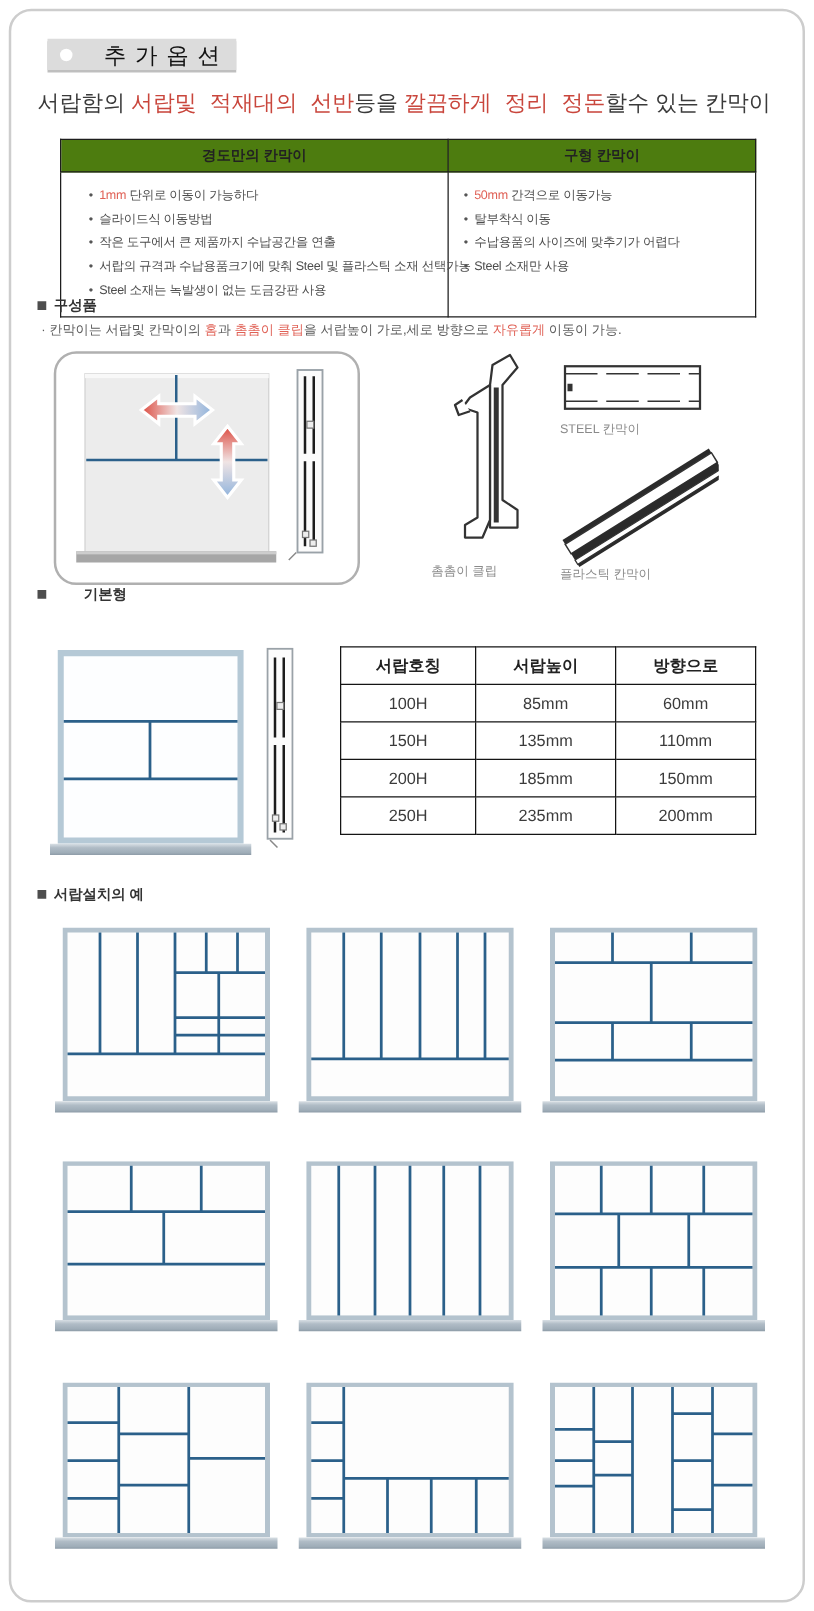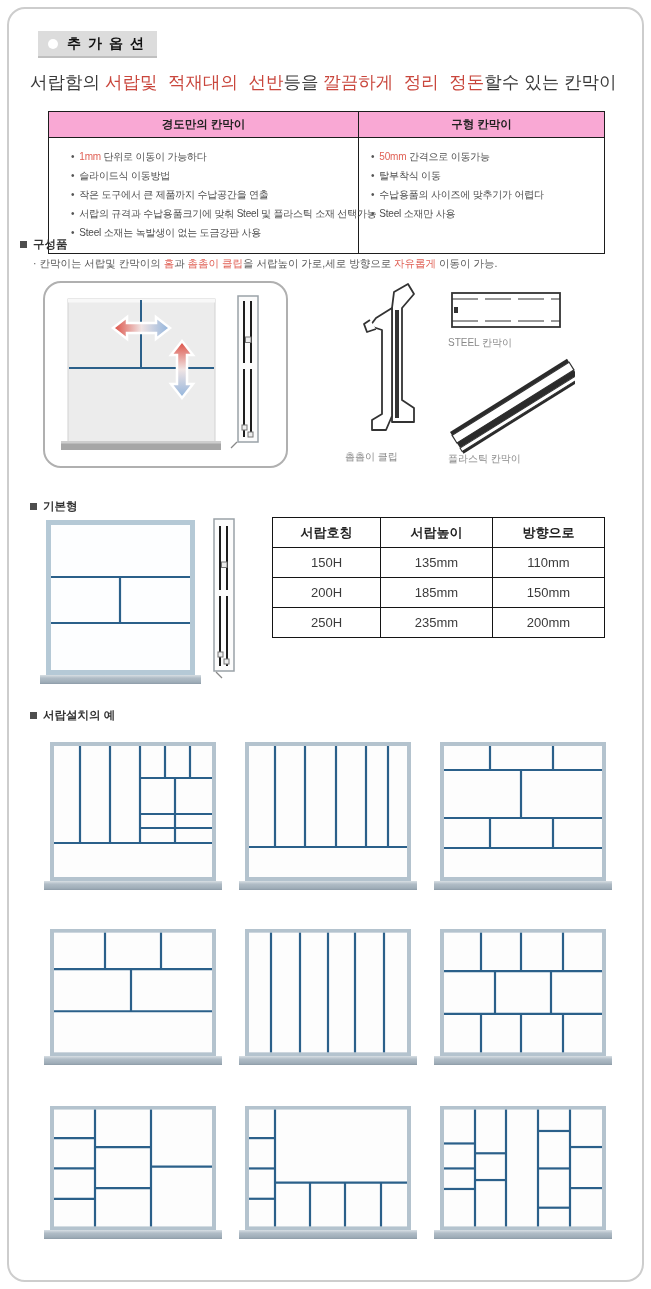--- a/index.html
+++ b/index.html
@@ -6,29 +6,29 @@
   #page {
     position:relative; width:651px; height:1289px; background:#fff;
     font-family:"Liberation Sans","DejaVu Sans",sans-serif; color:#3c3c3c; overflow:hidden;
   }
   .page-border { position:absolute; inset:7px; border:2px solid #cdcdcd; border-radius:18px; pointer-events:none; }
 
   
   .badge { position:absolute; left:38px; top:31px; height:25px; background:#dcdcdc;
            display:flex; align-items:center; padding:0 6px 0 10px; box-shadow:0 2px 0 #bfbfbf; }
   .badge-dot { width:10px; height:10px; border-radius:50%; background:#fff; margin-right:9px; flex:none; }
-  .badge-label { font-size:14px; font-weight:bold; letter-spacing:7px; color:#111; }
+  .badge-label { font-size:18px; font-weight:normal; letter-spacing:7px; color:#111;margin-left:16px; }
 
   .title { position:absolute; left:30px; top:70px; font-size:17.5px; color:#3a3a3a; white-space:nowrap; }
   .title .red { color:var(--red,#d7483d);font-family:Liberation Mono, monospace; }
 
   
   table.cmp { position:absolute; left:48px; top:111px; width:556px; border-collapse:collapse; table-layout:fixed; }
   table.cmp th, table.cmp td { border:1.5px solid #1d1d1d; }
-  table.cmp th { height:23px; font-size:11.5px; font-weight:bold; color:#222; text-align:center; background:#f9a8d4; }
+  table.cmp th { height:23px; font-size:11.5px; font-weight:bold; color:#222; text-align:center; background:#4d7c0f; }
   table.cmp td { vertical-align:top; padding:9px 4px 11px 22px; }
   table.cmp td.rcell { padding-left:12px; }
   ul.feat { margin:0; padding:0; list-style:none; }
   ul.feat li { font-size:10px; color:#4c4c4c; line-height:19px; white-space:nowrap; letter-spacing:-0.2px; }
   .blt { color:#555; margin-right:5px; }
   .sred { color:var(--sred,#e06156); }
 
   
   .sec { position:absolute; display:flex; align-items:center; }
   .sec .sq { width:7px; height:7px; background:#4d4d4d; margin-right:6px; flex:none; }
@@ -96,21 +96,21 @@
           <li><span class="blt">•</span><span class="sred">50mm</span><span> 간격으로 이동가능</span></li>
           <li><span class="blt">•</span><span class="sred"></span><span>탈부착식 이동</span></li>
           <li><span class="blt">•</span><span class="sred"></span><span>수납용품의 사이즈에 맞추기가 어렵다</span></li>
           <li><span class="blt">•</span><span class="sred"></span><span>Steel 소재만 사용</span></li>
         </ul>
       </td>
     </tr>
   </tbody>
     </table>
 
-  <div class="sec" style="left:20px; top:237px;font-family:Liberation Mono, monospace;">
+  <div class="sec" style="left:30px; top:237px;font-family:Liberation Mono, monospace;">
     <span class="sq"></span>
     <span class="lbl">구성품</span>
   </div>
   <div class="note">
     <span>· 칸막이는 서랍및 칸막이의 </span><span class="sred">홈</span><span>과 </span><span class="sred">촘촘이 클립</span><span>을 서랍높이 가로,세로 방향으로 </span><span class="sred">자유롭게</span><span> 이동이 가능.</span>
   </div>
 
   <div class="rbox">
     <svg width="237" height="179" viewBox="0 0 237 179">
       <defs>
@@ -173,21 +173,21 @@
     <g transform="translate(7,74) rotate(-32)">
       <rect x="0" y="0" width="138" height="4" fill="#2b2b2b"></rect>
       <rect x="0" y="4" width="138" height="9" fill="#fff" stroke="#333" stroke-width="1.2"></rect>
       <rect x="0" y="13" width="138" height="6" fill="#2b2b2b"></rect>
       <rect x="0" y="19" width="138" height="4" fill="#fff" stroke="#333" stroke-width="1"></rect>
       <rect x="0" y="23" width="138" height="2.5" fill="#2b2b2b"></rect>
     </g>
   </svg>
   <div class="dlabel" style="left:448px; top:452px; width:125px;">플라스틱 칸막이</div>
 
-  <div class="sec" style="left:30px; top:499px;">
+  <div class="sec" style="left:30px; top:468px;gap:24px;">
     <span class="sq"></span>
     <span class="lbl">기본형</span>
   </div>
 
   <div class="ex bd" style="left:46px; top:520px; width:149px; height:155px;">
     <svg viewBox="0 0 149 155" preserveAspectRatio="none">
       <rect x="2.5" y="2.5" width="144" height="150" fill="#fdfeff" stroke="#b5c9d6" stroke-width="5"></rect>
       <g stroke="#2b608a" stroke-width="2.2">
         <line x1="5" y1="57" x2="144" y2="57"></line>
         <line x1="5" y1="103" x2="144" y2="103"></line>
@@ -216,20 +216,25 @@
         <col style="width:108px">
         <col style="width:112px">
         <col style="width:112px">
       </colgroup>
     <tbody>
         <tr>
       <th>서랍호칭</th>
       <th>서랍높이</th>
       <th>방향으로</th>
     </tr>
+    <tr>
+          <td>100H</td>
+          <td>85mm</td>
+          <td>60mm</td>
+        </tr>
     <tr>
           <td>150H</td>
           <td>135mm</td>
           <td>110mm</td>
         </tr>
     <tr>
           <td>200H</td>
           <td>185mm</td>
           <td>150mm</td>
         </tr>

